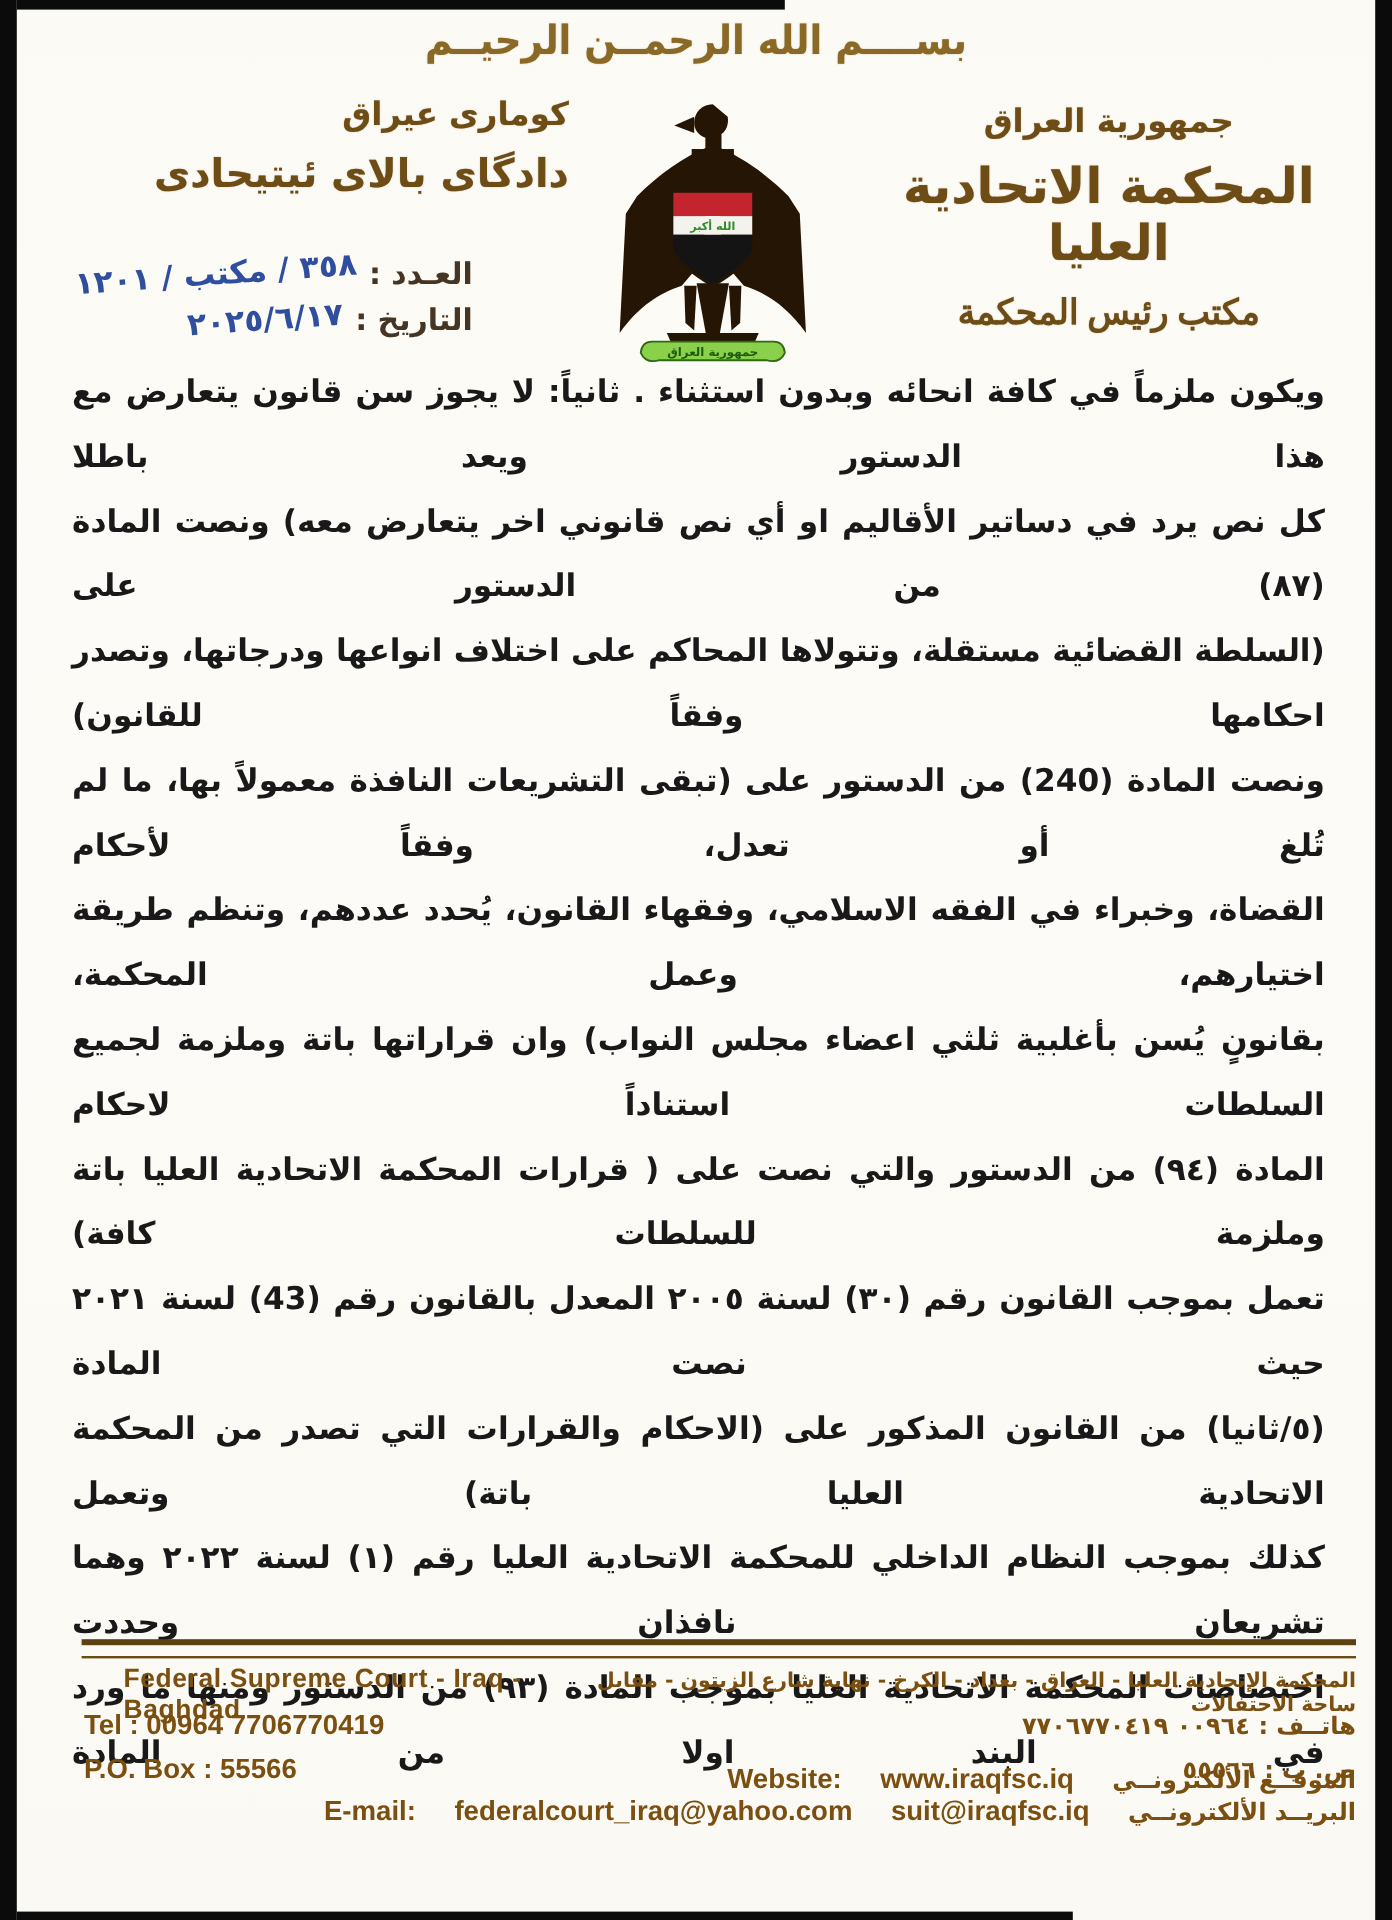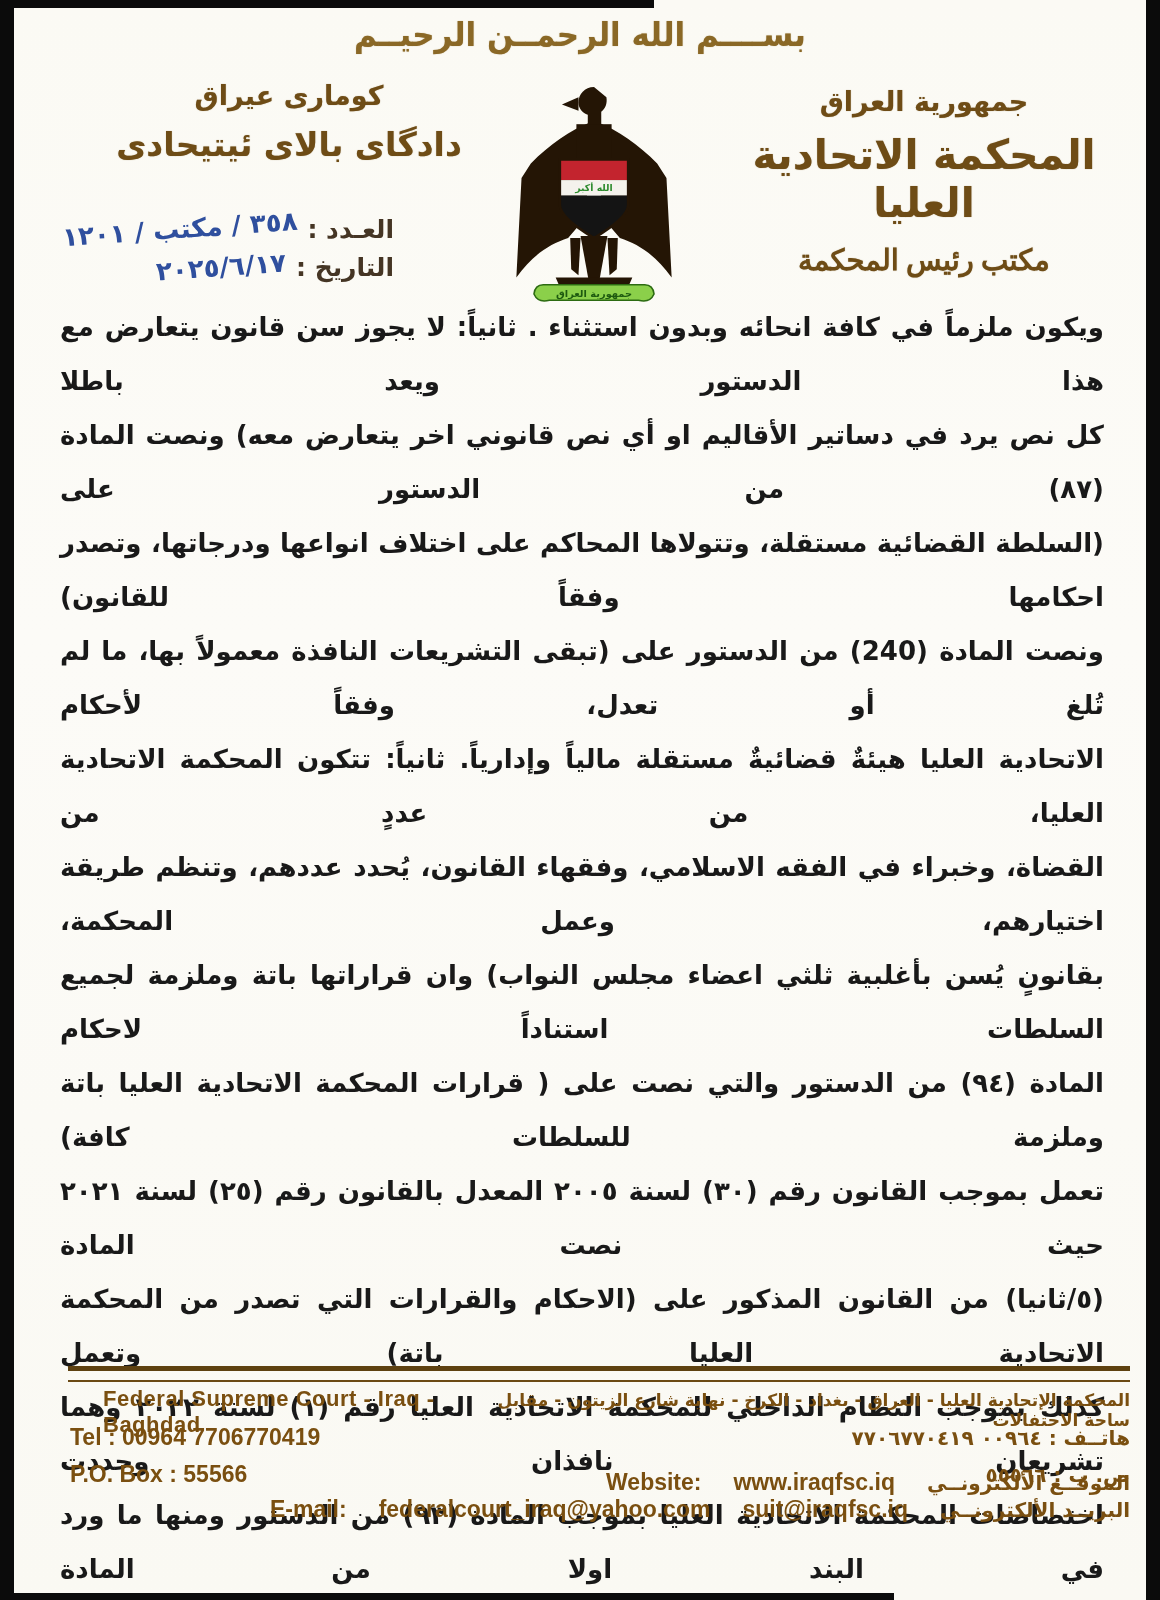--- a/index.html
+++ b/index.html
@@ -25,21 +25,21 @@
 
   .hdr-right{
     position:absolute;left:690px;top:86px;width:440px;text-align:center;
     color:#6e4c16;text-shadow:0 0 1px rgba(110,76,22,.5);
   }
   .hdr-right .l1{font-size:27px;font-weight:bold;}
   .hdr-right .l2{font-size:41px;font-weight:bold;margin-top:14px;letter-spacing:-1px;}
   .hdr-right .l3{font-size:29px;font-weight:bold;margin-top:16px;font-family:Liberation Serif, serif;}
 
   .hdr-left{
-    position:absolute;left:90px;top:80px;width:370px;text-align:center;
+    position:absolute;left:90px;top:80px;width:370px;text-align:right;
     color:#6e4c16;text-shadow:0 0 1px rgba(110,76,22,.5);
   }
   .hdr-left .l1{font-size:27px;font-weight:bold;}
   .hdr-left .l2{font-size:33px;font-weight:bold;margin-top:14px;}
 
   .numdate{position:absolute;left:50px;top:214px;width:330px;direction:rtl;}
   .numdate .row{display:flex;align-items:baseline;gap:10px;justify-content:flex-start;margin-bottom:8px;}
   .numdate .lbl{color:#453524;font-weight:bold;font-size:25px;white-space:nowrap;}
   .numdate .val{color:#2f4f9e;font-weight:bold;font-size:26px;white-space:nowrap;
     transform:rotate(-4deg);display:inline-block;}
@@ -142,25 +142,24 @@
       <path d="M36,197 Q28,197 27,206 Q31,215 42,212 L128,212 Q139,215 143,206 Q142,197 134,197 Z" fill="#8bd04a" stroke="#2c6b12" stroke-width="1.5"></path>
       <text x="85" y="209" font-size="9.5" font-weight="bold" fill="#1e5a10" text-anchor="middle" font-family="DejaVu Sans, sans-serif">جمهورية العراق</text>
     </svg>
   </div>
 
   <div class="doc-body">
     <div class="bline">ويكون ملزماً في كافة انحائه وبدون استثناء . ثانياً: لا يجوز سن قانون يتعارض مع هذا الدستور ويعد باطلا</div>
     <div class="bline">كل نص يرد في دساتير الأقاليم او أي نص قانوني اخر يتعارض معه) ونصت المادة (٨٧) من الدستور على</div>
     <div class="bline">(السلطة القضائية مستقلة، وتتولاها المحاكم على اختلاف انواعها ودرجاتها، وتصدر احكامها وفقاً للقانون)</div>
     <div class="bline">ونصت المادة (240) من الدستور على (تبقى التشريعات النافذة معمولاً بها، ما لم تُلغ أو تعدل، وفقاً لأحكام</div>
-    <div class="bline">الاتحادية العليا هيئةٌ قضائيةٌ مستقلة مالياً وإدارياً. ثانياً: تتكون المحكمة الاتحادية العليا، من عددٍ من</div>
     <div class="bline">القضاة، وخبراء في الفقه الاسلامي، وفقهاء القانون، يُحدد عددهم، وتنظم طريقة اختيارهم، وعمل المحكمة،</div>
     <div class="bline">بقانونٍ يُسن بأغلبية ثلثي اعضاء مجلس النواب) وان قراراتها باتة وملزمة لجميع السلطات استناداً لاحكام</div>
     <div class="bline">المادة (٩٤) من الدستور والتي نصت على ( قرارات المحكمة الاتحادية العليا باتة وملزمة للسلطات كافة)</div>
-    <div class="bline">تعمل بموجب القانون رقم (٣٠) لسنة ٢٠٠٥ المعدل بالقانون رقم (٢٥) لسنة ٢٠٢١ حيث نصت المادة</div>
+    <div class="bline">تعمل بموجب القانون رقم (٣٠) لسنة ٢٠٠٥ المعدل بالقانون رقم (43) لسنة ٢٠٢١ حيث نصت المادة</div>
     <div class="bline">(٥/ثانيا) من القانون المذكور على (الاحكام والقرارات التي تصدر من المحكمة الاتحادية العليا باتة) وتعمل</div>
     <div class="bline">كذلك بموجب النظام الداخلي للمحكمة الاتحادية العليا رقم (١) لسنة ٢٠٢٢ وهما تشريعان نافذان وحددت</div>
     <div class="bline">اختصاصات المحكمة الاتحادية العليا بموجب المادة (٩٣) من الدستور ومنها ما ورد في البند اولا من المادة</div>
 
   </div>
 
   <div class="rule"></div>
 
   <div class="foot frow f1" style="position:absolute;">
     <span class="en">Federal Supreme Court - Iraq - Baghdad</span>

